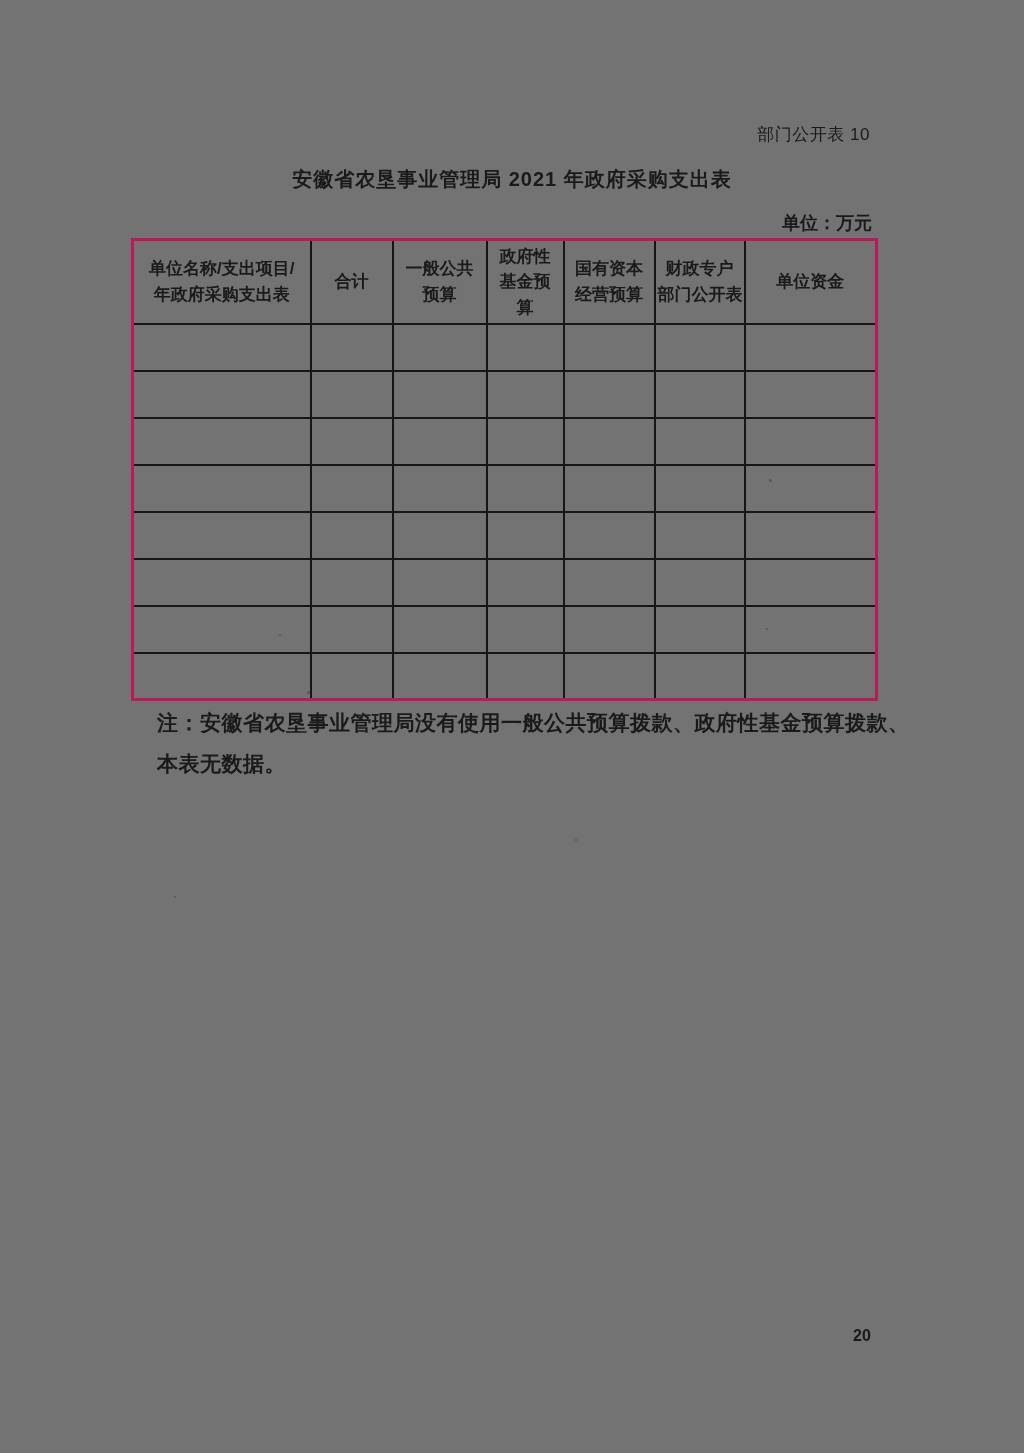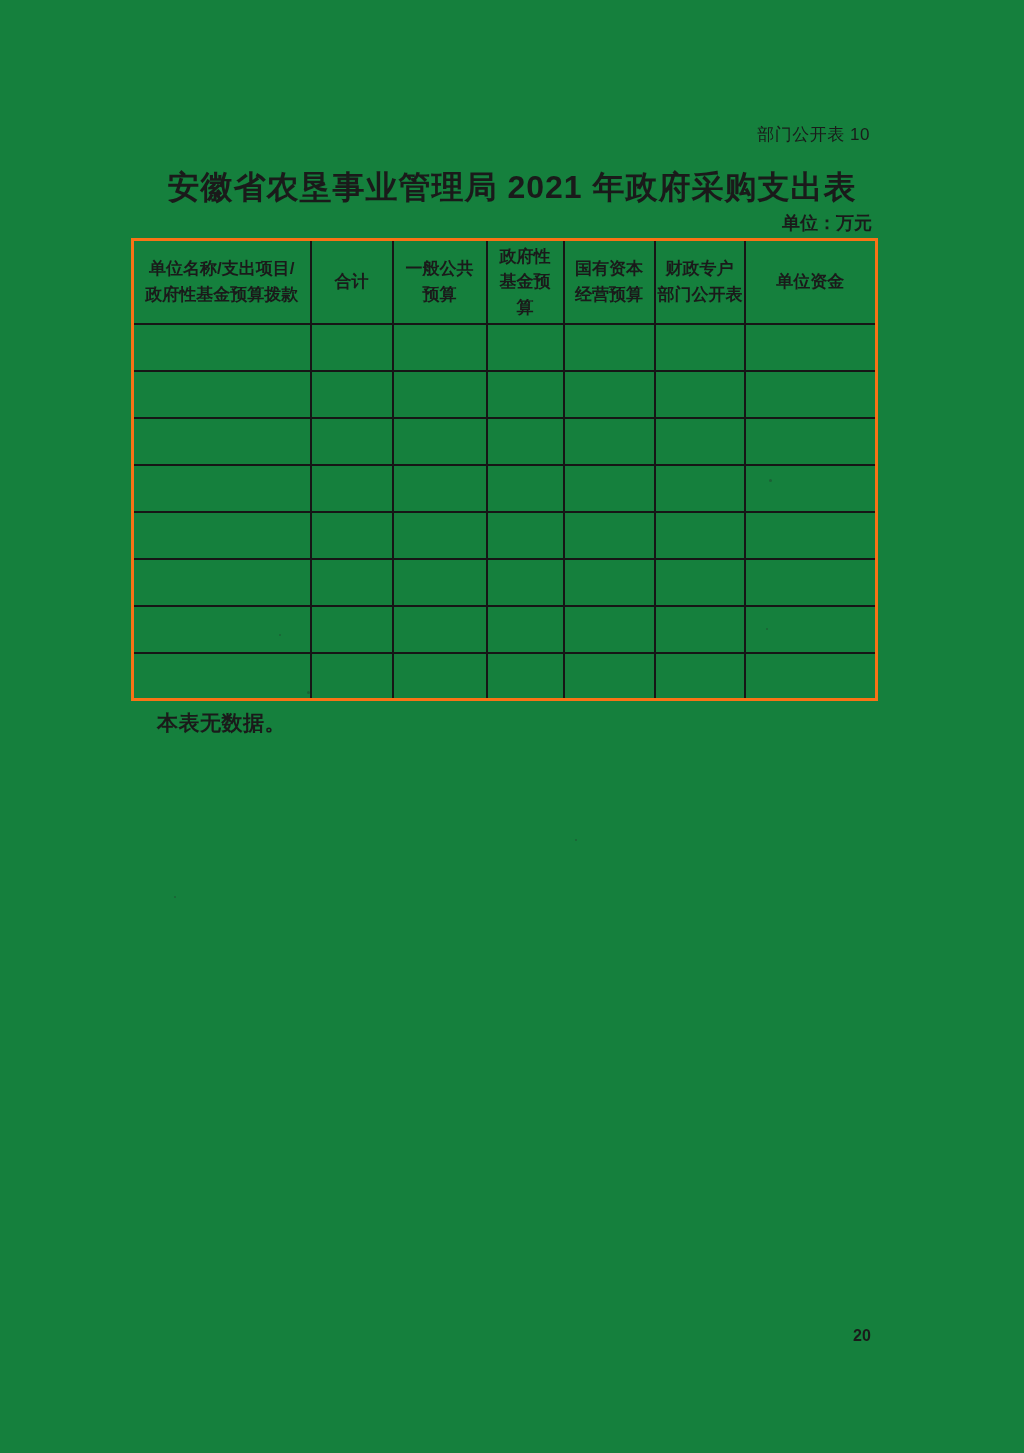--- a/index.html
+++ b/index.html
@@ -6,60 +6,60 @@
   html, body { background: #e8e8e8; }
   body {
     font-family: "Liberation Sans", "DejaVu Sans", sans-serif;
     color: #1a1a1a;
   }
   .page {
     position: relative;
     width: 1024px;
     height: 1453px;
     margin: 0 auto;
-    background: #15803d;
+    background: #737373;
     overflow: hidden;
   }
   .corner-label {
     position: absolute;
     top: 123px;
     right: 154px;
     font-size: 17px;
     font-weight: 500;
     letter-spacing: 0.5px;
     white-space: nowrap;
   }
   .doc-title {
     position: absolute;
     top: 166px;
     left: 0;
     width: 100%;
     text-align: center;
-    font-size: 32px;
+    font-size: 20px;
     font-weight: 700;
     letter-spacing: 1px;
     white-space: nowrap;
   }
   .unit-label {
     position: absolute;
     top: 211px;
     right: 152px;
     font-size: 18px;
     font-weight: 600;
     white-space: nowrap;
     margin-left: 28px;
   }
   table.proc-table {
     position: absolute;
     top: 238px;
     left: 131px;
     width: 744px;
     border-collapse: collapse;
     table-layout: fixed;
-    border: 3px solid #f97316;
+    border: 3px solid #be185d;
   }
   table.proc-table th, table.proc-table td {
     border: 2px solid #161616;
     text-align: center;
     vertical-align: middle;
     padding: 0 2px;
   }
   table.proc-table th {
     height: 84px;
     font-size: 17px;
@@ -127,21 +127,21 @@
         <col class="c2">
         <col class="c3">
         <col class="c4">
         <col class="c5">
         <col class="c6">
     </colgroup>
     <thead>
       <tr>
         <th>
           <span class="hline">单位名称/支出项目/</span>
-          <span class="hline">政府性基金预算拨款</span>
+          <span class="hline">年政府采购支出表</span>
         </th>
         <th>
           <span class="hline">合计</span>
         </th>
         <th>
           <span class="hline">一般公共</span>
           <span class="hline">预算</span>
         </th>
         <th>
           <span class="hline">政府性</span>
@@ -231,20 +231,21 @@
           <td></td>
           <td></td>
           <td></td>
           <td></td>
           <td></td>
         </tr>
       </tbody>
   </table>
 
   <div class="note">
+    <div class="note-line">注：安徽省农垦事业管理局没有使用一般公共预算拨款、政府性基金预算拨款、</div>
     <div class="note-line">本表无数据。</div>
   </div>
 
   <div class="page-number">20</div>
 
   <span class="speck s1"></span>
   <span class="speck s2"></span>
   <span class="speck s3"></span>
   <span class="speck s4"></span>
   <span class="speck s5"></span>

